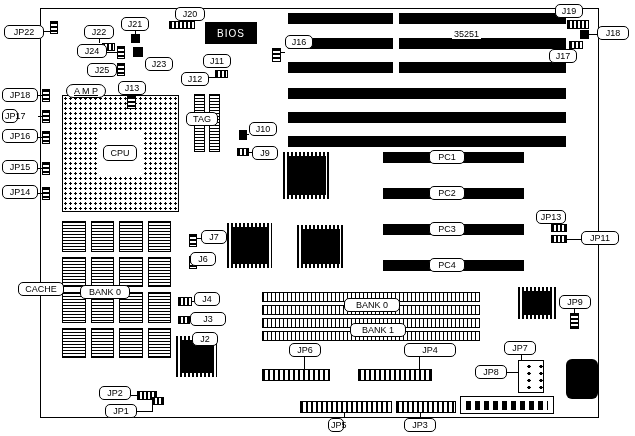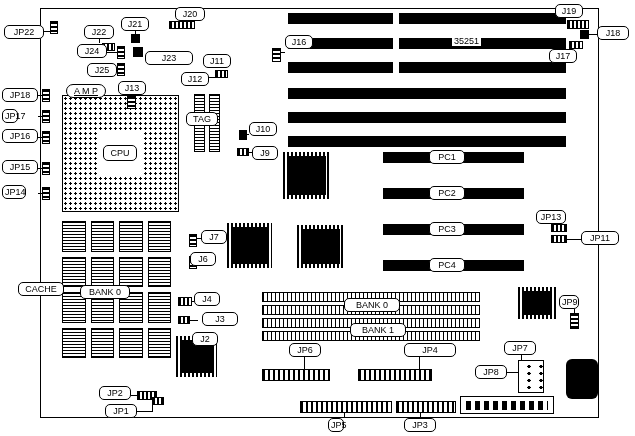--- a/index.html
+++ b/index.html
@@ -48,40 +48,43 @@
 
   <div class="slot" style="left:288px;top:13px;width:105px;height:11px"></div>
   <div class="slot" style="left:399px;top:13px;width:167px;height:11px"></div>
   <div class="slot" style="left:288px;top:38px;width:105px;height:11px"></div>
   <div class="slot" style="left:399px;top:38px;width:167px;height:11px"></div>
   <div class="slot" style="left:288px;top:62px;width:105px;height:11px"></div>
   <div class="slot" style="left:399px;top:62px;width:167px;height:11px"></div>
   <div class="slot" style="left:288px;top:88px;width:278px;height:11px"></div>
   <div class="slot" style="left:288px;top:112px;width:278px;height:11px"></div>
   <div class="slot" style="left:288px;top:136px;width:278px;height:11px"></div>
-  <div class="txtlbl" style="left:452px;top:36px">35251</div>
+  <div class="txtlbl" style="left:452px;top:29px">35251</div>
 
   <div class="lbl" style="left:4px;top:25px;width:40px">JP22</div>
   <div class="pinsv" style="left:50px;top:21px;width:8px;height:13px"></div>
   <div class="ln" style="left:44px;top:31px;width:6px;height:1px"></div>
 
   <div class="lbl" style="left:84px;top:25px;width:30px">J22</div>
   <div class="pinsh" style="left:102px;top:43px;width:13px;height:8px"></div>
   <div class="ln" style="left:99px;top:39px;width:1px;height:4px"></div>
 
   <div class="lbl" style="left:121px;top:17px;width:28px">J21</div>
   <div class="blk" style="left:131px;top:34px;width:9px;height:9px"></div>
   <div class="ln" style="left:135px;top:31px;width:1px;height:3px"></div>
 
-  <div class="lbl" style="left:145px;top:51px;width:48px">J23</div>
+  <div class="lbl" style="left:145px;top:57px;width:28px">J23</div>
   <div class="blk" style="left:133px;top:47px;width:10px;height:10px"></div>
 
   <div class="lbl" style="left:175px;top:7px;width:30px">J20</div>
   <div class="pinsh" style="left:169px;top:21px;width:26px;height:8px"></div>
 
+  <div class="bios" style="left:205px;top:22px;width:52px;height:22px">
+    <span>BIOS</span>
+  </div>
 
   <div class="lbl" style="left:77px;top:44px;width:30px">J24</div>
   <div class="pinsv" style="left:117px;top:46px;width:8px;height:13px"></div>
   <div class="ln" style="left:107px;top:52px;width:10px;height:1px"></div>
 
   <div class="lbl" style="left:87px;top:63px;width:30px">J25</div>
   <div class="pinsv" style="left:117px;top:63px;width:8px;height:13px"></div>
 
   <div class="lbl" style="left:285px;top:35px;width:28px">J16</div>
   <div class="pinsv" style="left:272px;top:48px;width:9px;height:14px"></div>
@@ -105,21 +108,21 @@
   <div class="ln" style="left:38px;top:95px;width:4px;height:1px"></div>
   <div class="lbl" style="left:2px;top:109px;width:16px">JP17</div>
   <div class="pinsv" style="left:42px;top:110px;width:8px;height:13px"></div>
   <div class="ln" style="left:38px;top:116px;width:4px;height:1px"></div>
   <div class="lbl" style="left:2px;top:129px;width:36px">JP16</div>
   <div class="pinsv" style="left:42px;top:131px;width:8px;height:13px"></div>
   <div class="ln" style="left:38px;top:137px;width:4px;height:1px"></div>
   <div class="lbl" style="left:2px;top:160px;width:36px">JP15</div>
   <div class="pinsv" style="left:42px;top:162px;width:8px;height:13px"></div>
   <div class="ln" style="left:38px;top:168px;width:4px;height:1px"></div>
-  <div class="lbl" style="left:2px;top:185px;width:24px">JP14</div>
+  <div class="lbl" style="left:2px;top:185px;width:36px">JP14</div>
   <div class="pinsv" style="left:42px;top:187px;width:8px;height:13px"></div>
   <div class="ln" style="left:38px;top:193px;width:4px;height:1px"></div>
 
   <div class="lbl sq" style="left:66px;top:84px;width:40px">A M P</div>
   <div class="lbl" style="left:118px;top:81px;width:28px">J13</div>
   <div class="pinsv" style="left:127px;top:96px;width:9px;height:13px"></div>
   <div class="pga" style="left:62px;top:95px;width:117px;height:117px">
     <div class="core"></div>
   </div>
   <div class="lbl" style="left:103px;top:145px;width:34px;height:16px;line-height:14px">CPU</div>
@@ -179,40 +182,40 @@
 
   <div class="lbl" style="left:201px;top:230px;width:26px">J7</div>
   <div class="pinsv" style="left:189px;top:234px;width:8px;height:13px"></div>
   <div class="ln" style="left:197px;top:238px;width:4px;height:1px"></div>
   <div class="lbl" style="left:190px;top:252px;width:26px">J6</div>
   <div class="pinsv" style="left:189px;top:256px;width:8px;height:13px"></div>
   <div class="ln" style="left:197px;top:260px;width:4px;height:1px"></div>
   <div class="lbl" style="left:194px;top:292px;width:26px">J4</div>
   <div class="pinsh" style="left:178px;top:297px;width:14px;height:9px"></div>
   <div class="ln" style="left:192px;top:301px;width:2px;height:1px"></div>
-  <div class="lbl" style="left:202px;top:312px;width:36px">J3</div>
+  <div class="lbl" style="left:190px;top:312px;width:36px">J3</div>
   <div class="pinsh" style="left:178px;top:316px;width:12px;height:8px"></div>
   <div class="ln" style="left:190px;top:320px;width:8px;height:1px"></div>
   <div class="lbl" style="left:192px;top:332px;width:26px">J2</div>
 
   <div class="simm" style="left:262px;top:292px;width:218px;height:10px"></div>
   <div class="simm" style="left:262px;top:305px;width:218px;height:10px"></div>
   <div class="simm" style="left:262px;top:318px;width:218px;height:10px"></div>
   <div class="simm" style="left:262px;top:331px;width:218px;height:10px"></div>
   <div class="lbl" style="left:344px;top:298px;width:56px">BANK 0</div>
   <div class="lbl" style="left:350px;top:323px;width:56px">BANK 1</div>
 
   <div class="lbl" style="left:289px;top:343px;width:32px">JP6</div>
   <div class="hbar" style="left:262px;top:369px;width:68px;height:12px"></div>
   <div class="ln" style="left:304px;top:357px;width:1px;height:12px"></div>
   <div class="lbl" style="left:404px;top:343px;width:52px">JP4</div>
   <div class="hbar" style="left:358px;top:369px;width:74px;height:12px"></div>
   <div class="ln" style="left:419px;top:357px;width:1px;height:12px"></div>
 
-  <div class="lbl" style="left:559px;top:295px;width:20px">JP9</div>
+  <div class="lbl" style="left:559px;top:295px;width:32px">JP9</div>
   <div class="pinsv" style="left:570px;top:313px;width:9px;height:16px"></div>
   <div class="ln" style="left:574px;top:309px;width:1px;height:4px"></div>
   <div class="lbl" style="left:504px;top:341px;width:32px">JP7</div>
   <div class="jp7grid" style="left:518px;top:360px;width:26px;height:33px"></div>
   <div class="ln" style="left:521px;top:355px;width:1px;height:5px"></div>
   <div class="lbl" style="left:475px;top:365px;width:32px">JP8</div>
   <div class="ln" style="left:507px;top:372px;width:11px;height:1px"></div>
 
   <div class="din" style="left:566px;top:359px;width:32px;height:40px"></div>
   <div class="dipsw" style="left:460px;top:396px;width:94px;height:18px"></div>

